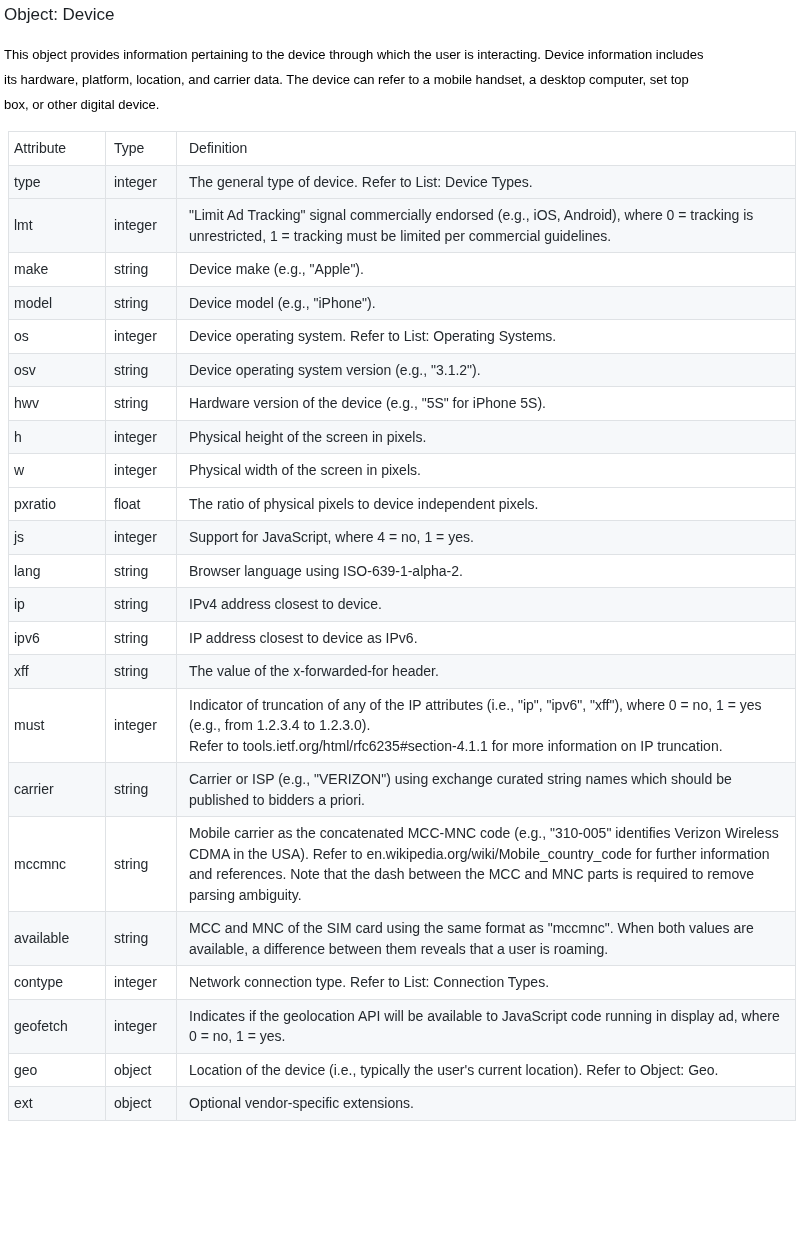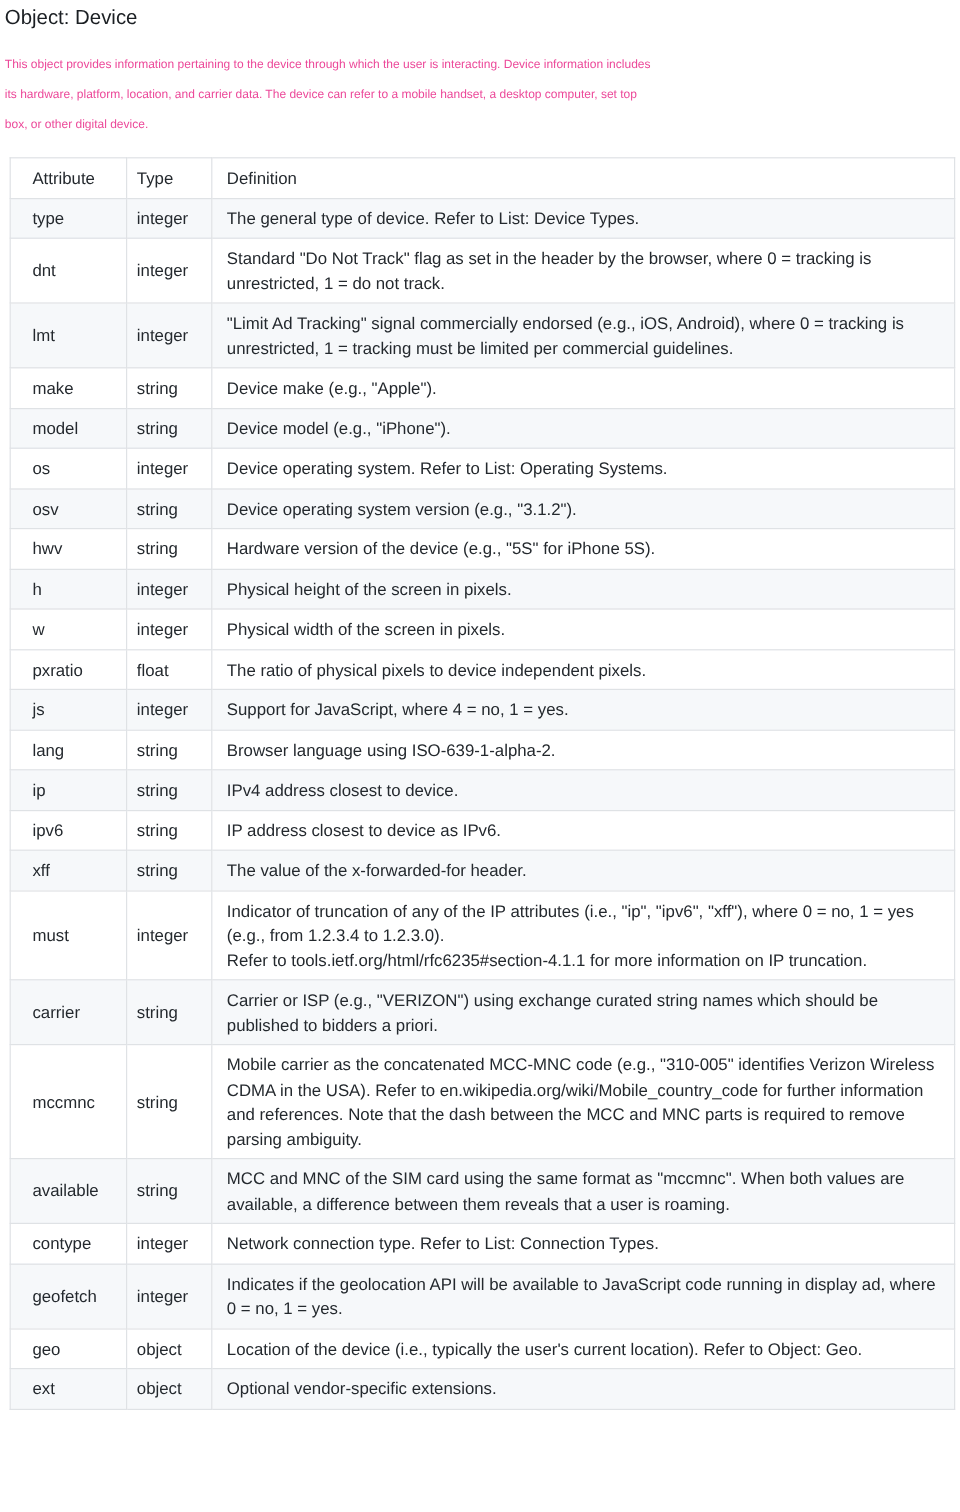--- a/index.html
+++ b/index.html
@@ -14,44 +14,44 @@
     box-sizing: border-box;
     padding: 3px 4px 0 4px;
   }
   .title {
     font-size: 17px;
     font-weight: 400;
     margin: 2px 0 17px 0;
     color: #1b1f23;
   }
   .intro {
-    font-size: 10px;
+    font-size: 13px;
     line-height: 25px;
     margin: 0 0 14px 0;
     white-space: pre-line;
-    color: #ec4899;
+    color: #000000;
   }
   table.attr-table {
     border-collapse: collapse;
     table-layout: fixed;
     width: 788px;
     margin-left: 4px;
   }
   .attr-table col.c1 { width: 97px; }
   .attr-table col.c2 { width: 71px; }
   .attr-table th, .attr-table td {
     border: 1px solid #dfe2e5;
     font-size: 14px;
     line-height: 20.5px;
     vertical-align: middle;
     text-align: left;
     font-weight: 400;
     color: #24292e;
   }
-  .attr-table .col-attribute  { padding: 6px 8px 6px 18px; }
+  .attr-table .col-attribute  { padding: 6px 8px 6px 5px; }
   .attr-table .col-type       { padding: 6px 6px 6px 8px; }
   .attr-table .col-definition { padding: 6px 12px 6px 12px; white-space: pre-line; }
   .attr-table thead tr { background: #ffffff; }
   .attr-table tbody tr { background: #ffffff; }
   .attr-table tbody tr.alt { background: #f6f8fa; }
 </style>
 </head>
 <body>
 
 <div class="page">
@@ -71,25 +71,20 @@
         <th class="col-attribute">Attribute</th>
         <th class="col-type">Type</th>
         <th class="col-definition">Definition</th>
       </tr>
     </thead>
     <tbody>
         <tr class="alt">
           <td class="col-attribute">type</td>
           <td class="col-type">integer</td>
           <td class="col-definition">The general type of device. Refer to List: Device Types.</td>
-        </tr>
-        <tr>
-          <td class="col-attribute">dnt</td>
-          <td class="col-type">integer</td>
-          <td class="col-definition">Standard "Do Not Track" flag as set in the header by the browser, where 0 = tracking is unrestricted, 1 = do not track.</td>
         </tr>
         <tr class="alt">
           <td class="col-attribute">lmt</td>
           <td class="col-type">integer</td>
           <td class="col-definition">"Limit Ad Tracking" signal commercially endorsed (e.g., iOS, Android), where 0 = tracking is unrestricted, 1 = tracking must be limited per commercial guidelines.</td>
         </tr>
         <tr>
           <td class="col-attribute">make</td>
           <td class="col-type">string</td>
           <td class="col-definition">Device make (e.g., "Apple").</td>

